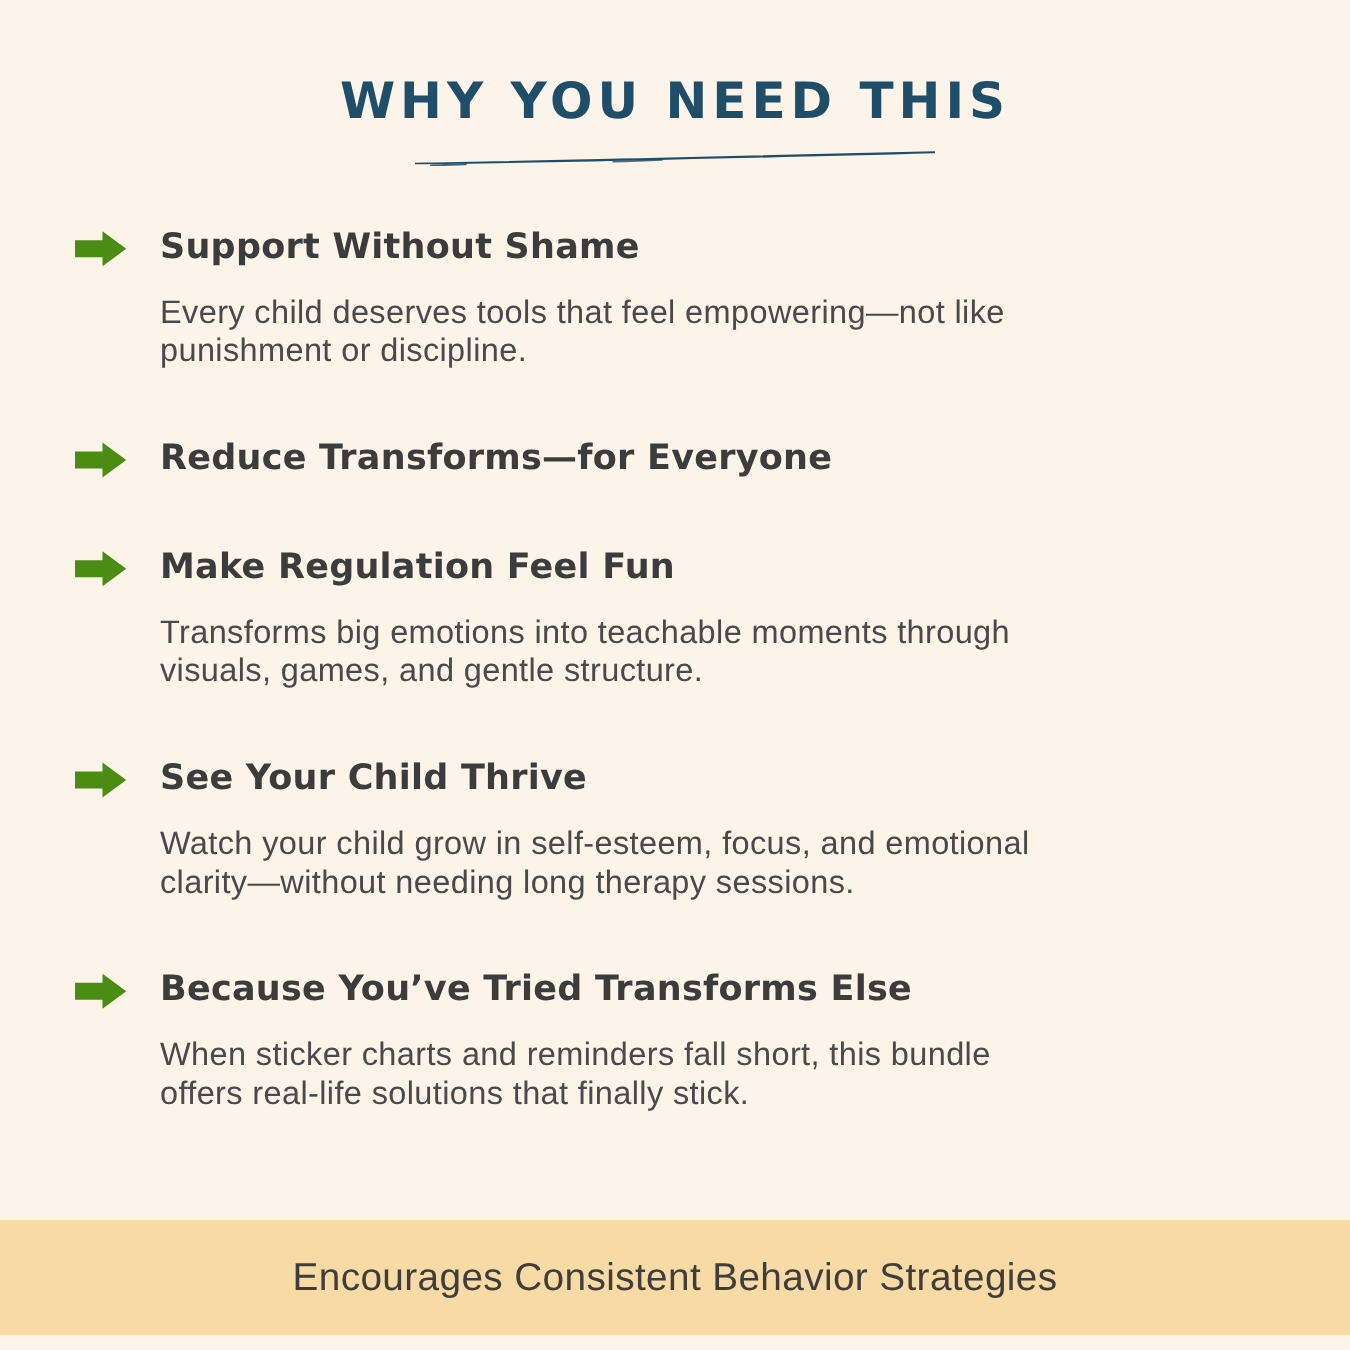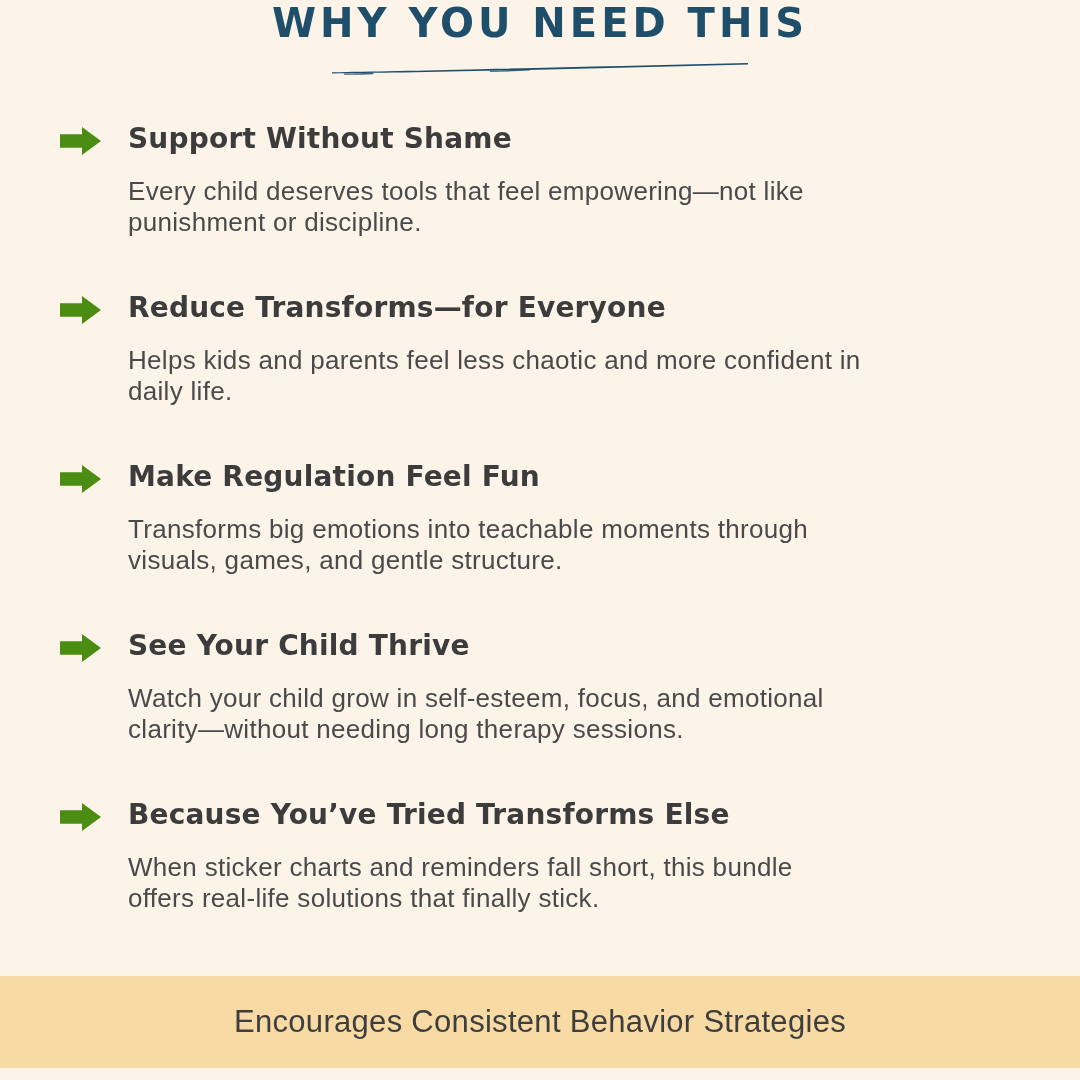--- a/index.html
+++ b/index.html
@@ -15,20 +15,21 @@
   html, body { background: #e9e9e9; }
   .page {
     position: relative;
     width: 1080px;
     height: 1080px;
     background: var(--background);
     overflow: hidden;
     font-family: "Liberation Sans", sans-serif;
   }
   .header {
+    padding-top: 58px;
     text-align: center;
   }
   .page-title {
     font-family: "DejaVu Sans", sans-serif;
     font-weight: bold;
     font-size: 40px;
     letter-spacing: 4px;
     color: var(--title);
   }
   .underline-wrap {
@@ -124,22 +125,20 @@
     </div>
 
     <div class="item">
       <span class="arrow">
         <svg viewBox="0 0 41 30">
           <path d="M0,8.2 L22,8.2 L22,1 L41,15 L22,29 L22,21.8 L0,21.8 Z" fill="#4b8c12"></path>
         </svg>
       </span>
       <div class="item-text">
         <h2 class="item-heading">Reduce Transforms—for Everyone</h2>
-        <p class="item-body">Helps kids and parents feel less chaotic and more confident in
-daily life.</p>
       </div>
     </div>
 
     <div class="item">
       <span class="arrow">
         <svg viewBox="0 0 41 30">
           <path d="M0,8.2 L22,8.2 L22,1 L41,15 L22,29 L22,21.8 L0,21.8 Z" fill="#4b8c12"></path>
         </svg>
       </span>
       <div class="item-text">

